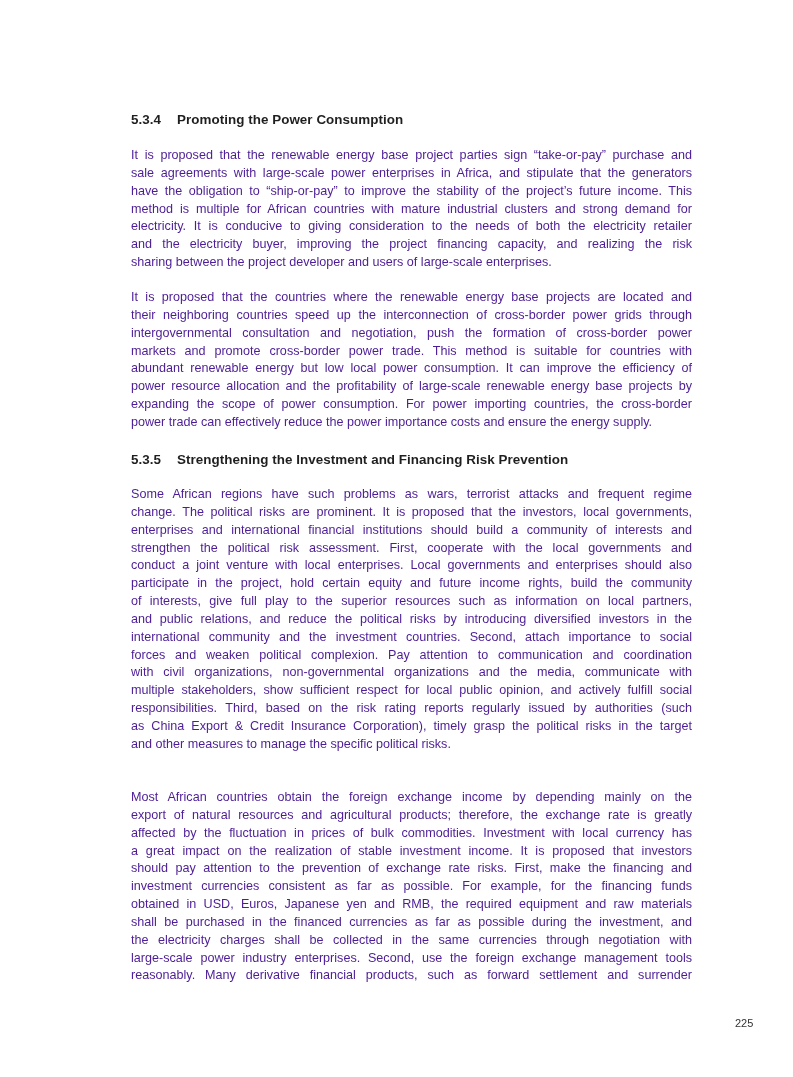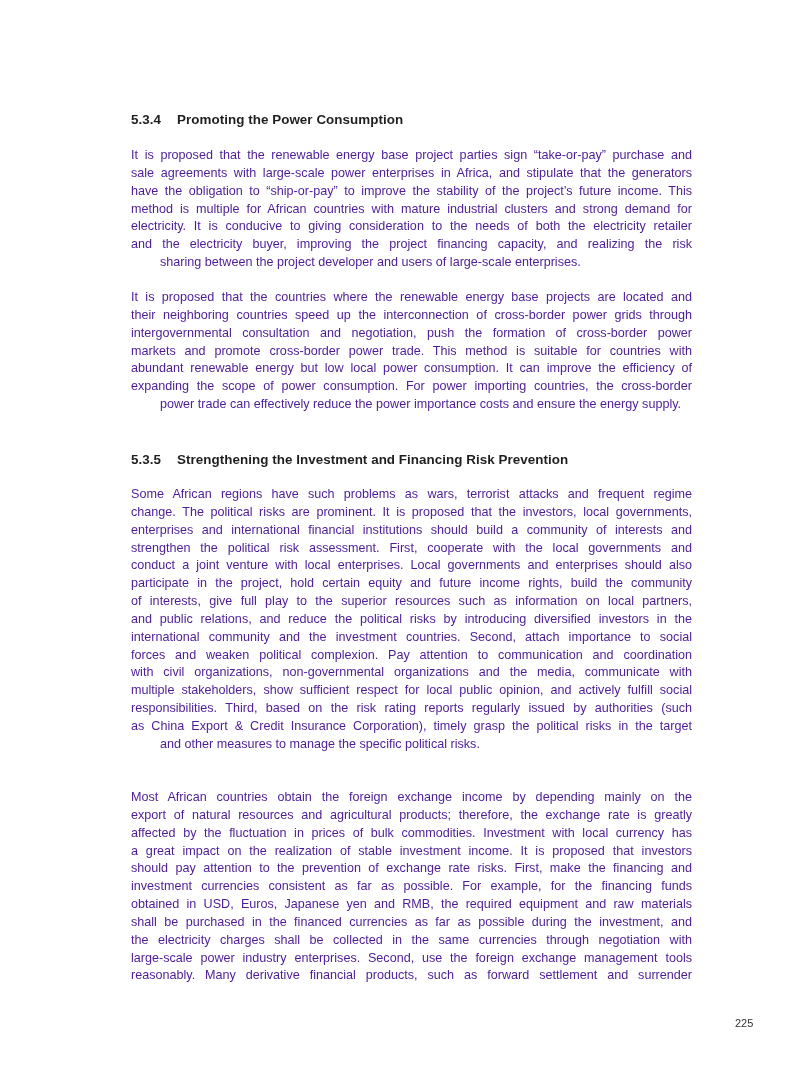--- a/index.html
+++ b/index.html
@@ -45,21 +45,20 @@
       height: 17.85px;
       line-height: 17.85px;
       font-size: 12.6px;
       white-space: nowrap;
       text-align: justify;
       text-align-last: justify;
       color: #4c1d95;
     }
     .line.last {
       text-align-last: left;
-      margin-left: 29px;
     }
     .page-number {
       position: absolute;
       left: 735px;
       top: 1017px;
       font-size: 11px;
       color: #333333;
       text-align: right;
     }
   </style>
@@ -81,20 +80,21 @@
     <span class="line">and the electricity buyer, improving the project financing capacity, and realizing the risk</span>
     <span class="line last">sharing between the project developer and users of large-scale enterprises.</span>
   </div>
 
   <div class="para" style="top:289px;">
     <span class="line">It is proposed that the countries where the renewable energy base projects are located and</span>
     <span class="line">their neighboring countries speed up the interconnection of cross-border power grids through</span>
     <span class="line">intergovernmental consultation and negotiation, push the formation of cross-border power</span>
     <span class="line">markets and promote cross-border power trade. This method is suitable for countries with</span>
     <span class="line">abundant renewable energy but low local power consumption. It can improve the efficiency of</span>
+    <span class="line">power resource allocation and the profitability of large-scale renewable energy base projects by</span>
     <span class="line">expanding the scope of power consumption. For power importing countries, the cross-border</span>
     <span class="line last">power trade can effectively reduce the power importance costs and ensure the energy supply.</span>
   </div>
 
   <div class="heading" style="top:452px;">
     <span class="num">5.3.5</span><span>Strengthening the Investment and Financing Risk Prevention</span>
   </div>
 
   <div class="para" style="top:486px;">
     <span class="line">Some African regions have such problems as wars, terrorist attacks and frequent regime</span>

